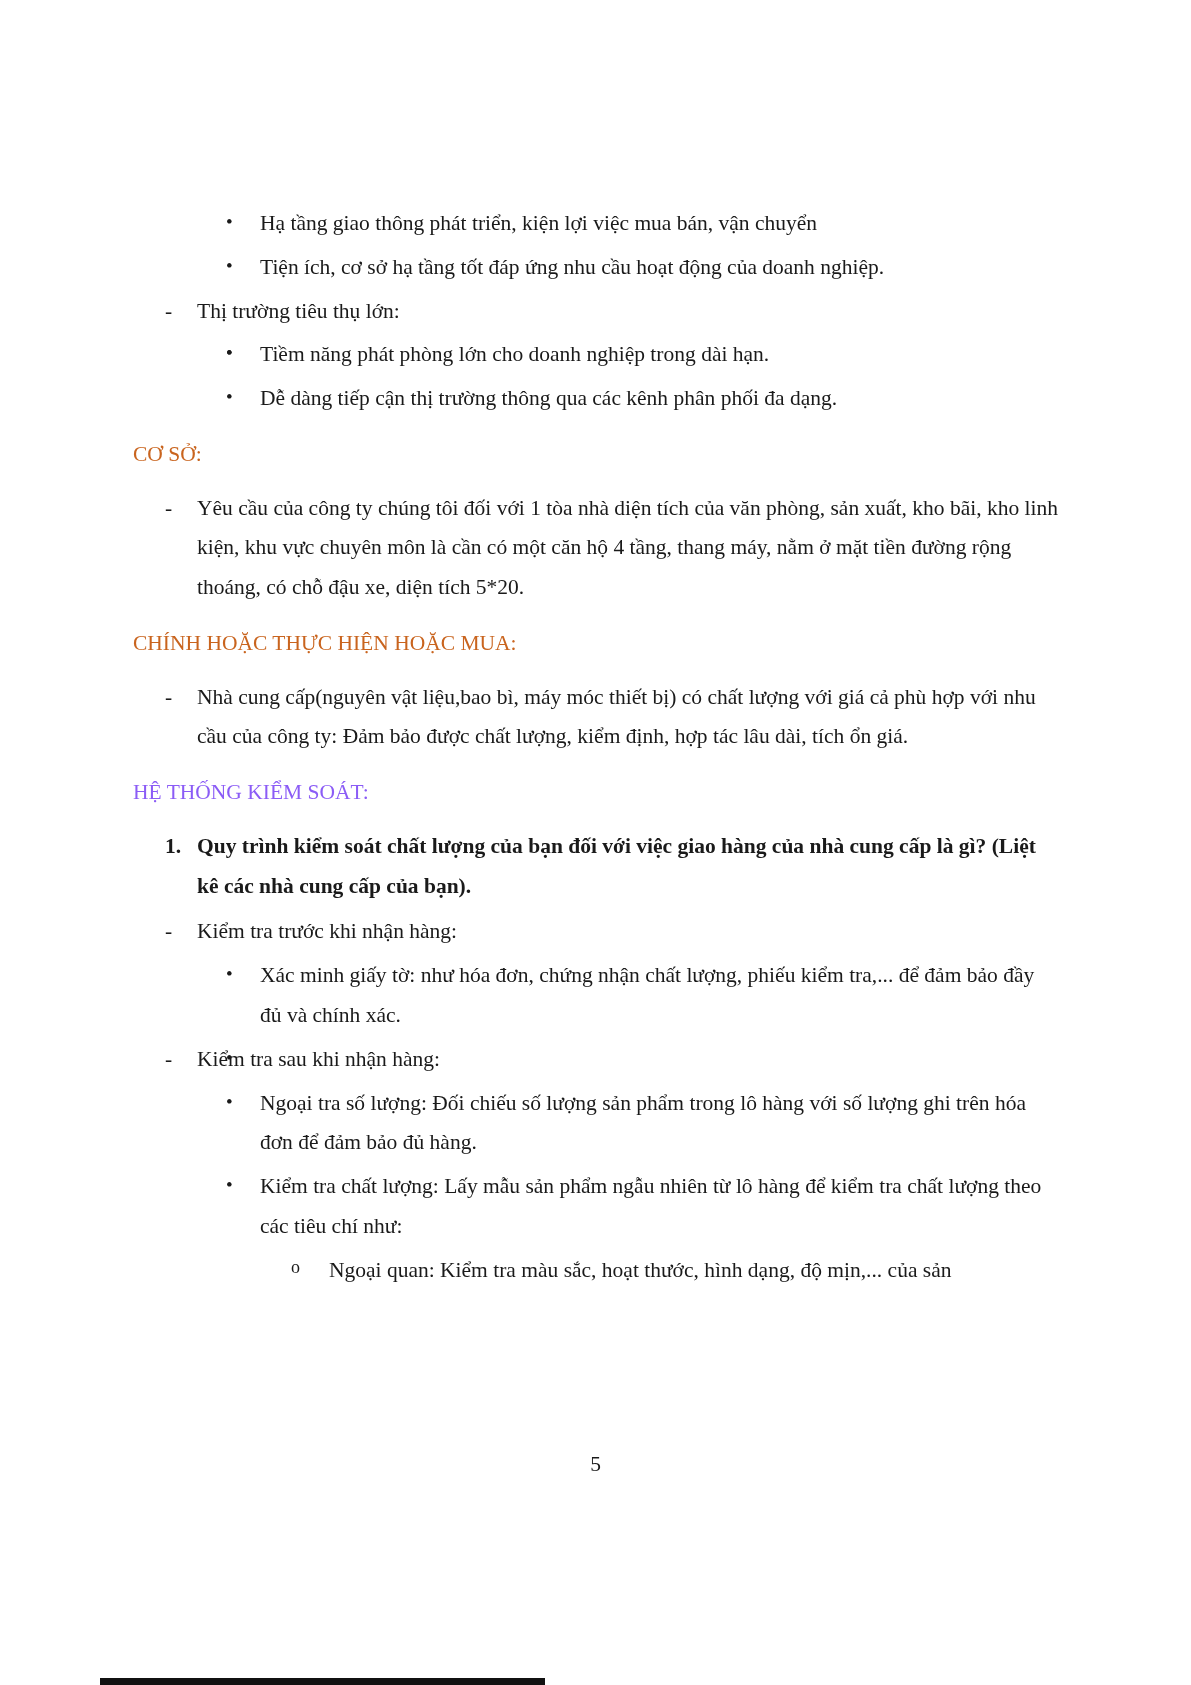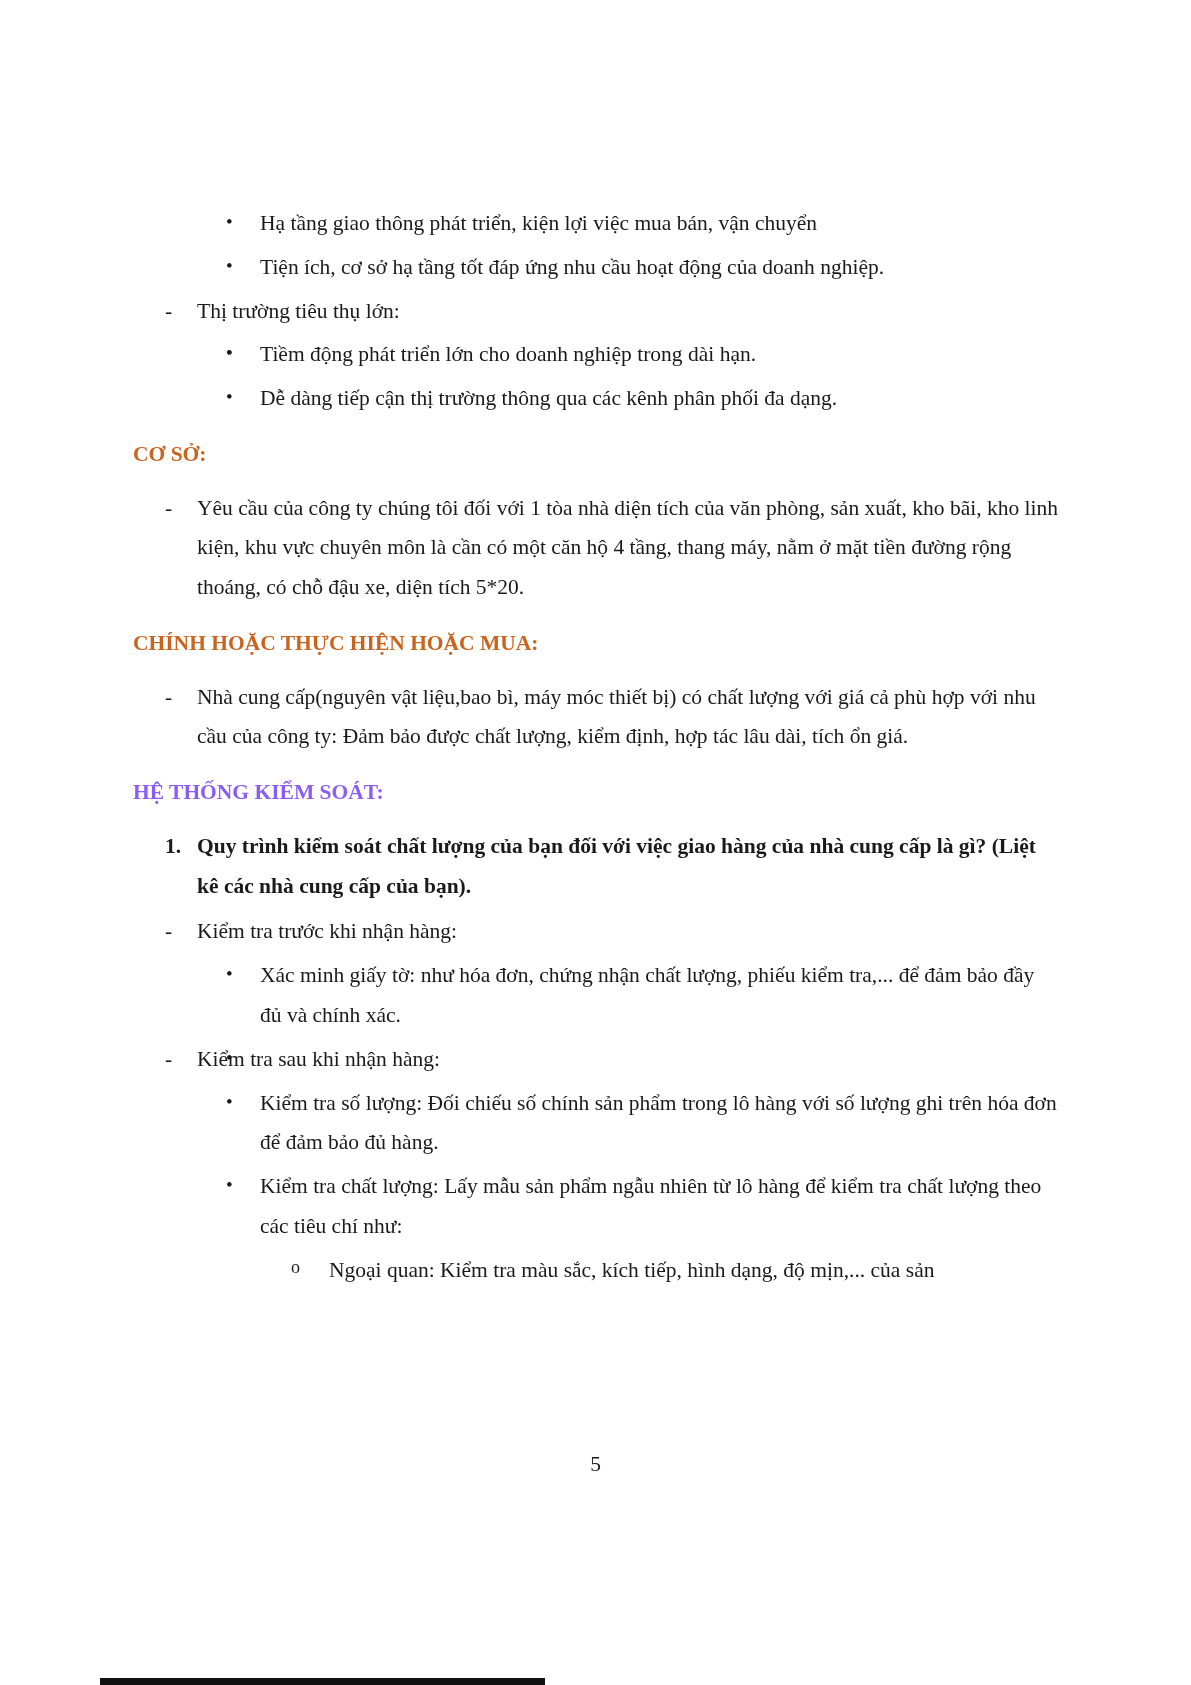--- a/index.html
+++ b/index.html
@@ -26,21 +26,21 @@
   }
   .block {
     position: relative;
     margin: 4px 0;
   }
   .block .marker {
     position: absolute;
     top: 0;
   }
   .block.heading {
-    font-weight: bold;
+    font-weight: normal;
     margin-top: 16px;
     margin-bottom: 14px;
   }
   .block.dash    { padding-left: 64px; }
   .block.dash .marker { left: 32px; }
   .block.bullet  { padding-left: 127px; }
   .block.bullet .marker { left: 93px; font-size: 19px; }
   .block.obullet { padding-left: 196px; }
   .block.obullet .marker { left: 158px; font-size: 18px; }
   .block.numbered { padding-left: 64px; font-weight: bold; margin-top: 10px; margin-bottom: 6px; }
@@ -65,33 +65,33 @@
 </style>
 </head>
 <body>
 
 <div class="page">
   <div class="content" id="doc">
       <div class="block bullet"><span class="marker">•</span><span class="text">Hạ tầng giao thông phát triển, kiện lợi việc mua bán, vận chuyển</span></div>
       <div class="block bullet"><span class="marker">•</span><span class="text">Tiện ích, cơ sở hạ tầng tốt đáp ứng nhu cầu hoạt động của doanh nghiệp.</span></div>
       <div class="block dash"><span class="marker">-</span><span class="text">Thị trường tiêu thụ lớn:</span></div>
       <div class="block bullet"><span class="marker">•</span></div>
-      <div class="block bullet"><span class="marker">•</span><span class="text">Tiềm động phát triển lớn cho doanh nghiệp trong dài hạn.</span></div>
+      <div class="block bullet"><span class="marker">•</span><span class="text">Tiềm năng phát phòng lớn cho doanh nghiệp trong dài hạn.</span></div>
       <div class="block bullet"><span class="marker">•</span><span class="text">Dễ dàng tiếp cận thị trường thông qua các kênh phân phối đa dạng.</span></div>
       <div class="block heading" style="color: rgb(201, 100, 30);"><span class="text">CƠ SỞ:</span></div>
       <div class="block dash"><span class="marker">-</span><span class="text">Yêu cầu của công ty chúng tôi đối với 1 tòa nhà diện tích của văn phòng, sản xuất, kho bãi, kho linh kiện, khu vực chuyên môn là cần có một căn hộ  4 tầng, thang máy, nằm ở mặt tiền đường rộng thoáng, có chỗ đậu xe, diện tích 5*20.</span></div>
       <div class="block heading" style="color: rgb(201, 100, 30);"><span class="text">CHÍNH HOẶC THỰC HIỆN HOẶC MUA:</span></div>
       <div class="block dash"><span class="marker">-</span><span class="text">Nhà cung cấp(nguyên vật liệu,bao bì, máy móc thiết bị) có chất lượng với giá cả phù hợp với nhu cầu của công ty: Đảm bảo được chất lượng, kiểm định, hợp tác lâu dài, tích ổn giá.</span></div>
       <div class="block heading" style="color: #8b5cf6;"><span class="text">HỆ THỐNG KIỂM SOÁT:</span></div>
       <div class="block numbered"><span class="marker">1.</span><span class="text">Quy trình kiểm soát chất lượng của bạn đối với việc giao hàng của nhà cung cấp là gì? (Liệt kê các nhà cung cấp của bạn).</span></div>
       <div class="block dash"><span class="marker">-</span><span class="text"> Kiểm tra trước khi nhận hàng:</span></div>
       <div class="block bullet"><span class="marker">•</span><span class="text">Xác minh giấy tờ: như hóa đơn, chứng nhận chất lượng, phiếu kiểm tra,... để đảm bảo đầy đủ và chính xác.</span></div>
       <div class="block bullet"><span class="marker">•</span></div>
       <div class="block dash"><span class="marker">-</span><span class="text">Kiểm tra sau khi nhận hàng:</span></div>
-      <div class="block bullet"><span class="marker">•</span><span class="text">Kiểm tra số lượng: Đối chiếu số chính sản phẩm trong lô hàng với số lượng ghi trên hóa đơn để đảm bảo đủ hàng.</span></div>
+      <div class="block bullet"><span class="marker">•</span><span class="text">Ngoại tra số lượng: Đối chiếu số lượng sản phẩm trong lô hàng với số lượng ghi trên hóa đơn để đảm bảo đủ hàng.</span></div>
       <div class="block bullet"><span class="marker">•</span><span class="text">Kiểm tra chất lượng: Lấy mẫu sản phẩm ngẫu nhiên từ lô hàng để kiểm tra chất lượng theo các tiêu chí như:</span></div>
-      <div class="block obullet"><span class="marker">o</span><span class="text">Ngoại quan: Kiểm tra màu sắc, kích tiếp, hình dạng, độ mịn,... của sản</span></div>
+      <div class="block obullet"><span class="marker">o</span><span class="text">Ngoại quan: Kiểm tra màu sắc, hoạt thước, hình dạng, độ mịn,... của sản</span></div>
     </div>
   <div class="footer">
     <span>5</span>
   </div>
   <div class="bottom-bar"></div>
 </div>
 
 </body></html>

